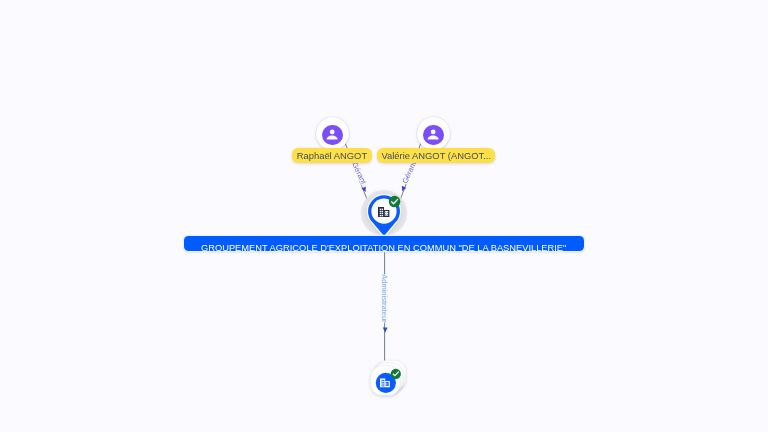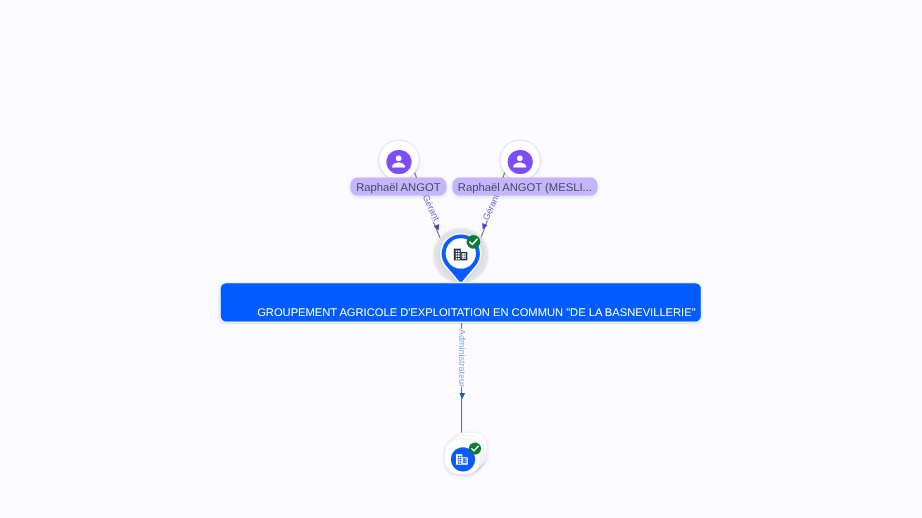--- a/index.html
+++ b/index.html
@@ -19,27 +19,27 @@
 
   
   .pinhalo{position:absolute;border-radius:50%;
     background:radial-gradient(circle closest-side at 50% 50%, #e2e3e7 0%, #e2e3e7 88%, rgba(226,227,231,0.72) 94%, rgba(226,227,231,0) 100%);}
   .pinwrap{position:absolute;}
 
   
   .stack{position:absolute;}
 
   
-  .lbl{position:absolute;background:#c4b5fd;border-radius:6px;
+  .lbl{position:absolute;background:#fde047;border-radius:6px;
     font-size:9.4px;line-height:15.8px;height:15.8px;color:#434a63;white-space:nowrap;
     padding:0 4.4px;box-shadow:0 1px 3px rgba(80,90,120,.20);}
   .lbl.sel{background:#005cff;color:#ffffff;font-size:9.3px;
     box-shadow:0 0 0 1.2px #e9f1ff,0 1px 2px rgba(10,70,180,.30);
-    padding:16px 4px;line-height:16.4px;height:14.6px;border-radius:4.5px;
-    text-align:right;overflow:hidden;}
+    padding:4px 4px;line-height:16.4px;height:14.6px;border-radius:4.5px;
+    text-align:center;overflow:hidden;}
 </style>
 </head>
 <body>
 
 <div id="canvas">
 
   <svg class="edges" viewBox="0 0 768 432">
     <defs>
       <filter id="softshadow" x="-70%" y="-70%" width="240%" height="240%">
         <feDropShadow dx="0" dy="1" stdDeviation="1.4" flood-color="#505a78" flood-opacity="0.24"></feDropShadow>
@@ -79,21 +79,21 @@
   <div class="lbl" style="left:292.4px;top:147.7px;">Raphaël ANGOT</div>
 
   <div class="person" style="left:417px;top:117px;">
     <div class="av" style="background:#7b4ef8;">
       <svg width="20.7" height="20.7" viewBox="0 0 20.7 20.7" style="position:absolute;left:0;top:0;">
         <circle cx="10.2" cy="6.9" r="2.35" fill="#ffffff"></circle>
         <path d="M10.1 10.4 c -3.0 0 -5.4 1.9 -5.4 3.4 v 0.7 h 10.8 v -0.7 c 0 -1.5 -2.4 -3.4 -5.4 -3.4 z" fill="#ffffff"></path>
       </svg>
     </div>
   </div>
-  <div class="lbl" style="left:377.1px;top:147.7px;">Raphaël ANGOT (MESLI...</div>
+  <div class="lbl" style="left:377.1px;top:147.7px;">Valérie ANGOT (ANGOT...</div>
 
   <div class="pinhalo" style="left:359.6px;top:188.9px;width:48.2px;height:48.2px;"></div>
   <div class="pinwrap" style="left:364.2px;top:191.2px;">
     <svg width="40" height="48" viewBox="0 0 40 48">
       <path d="M 8.25 31.1 A 15.95 15.95 0 1 1 31.75 31.1 L 20 45.0 Z" fill="none" stroke="#f7f8fc" stroke-width="2.6" filter="url(#pinshadow)"></path>
       <path d="M 8.25 31.1 A 15.95 15.95 0 1 1 31.75 31.1 L 20 45.0 Z" fill="#0a5cfb"></path>
       <circle cx="20" cy="20.2" r="12.6" fill="#ffffff"></circle>
     </svg>
     
     <svg width="11.4" height="10.2" viewBox="0 0 11.4 10.2" style="position:absolute;left:13.95px;top:15.8px;">

